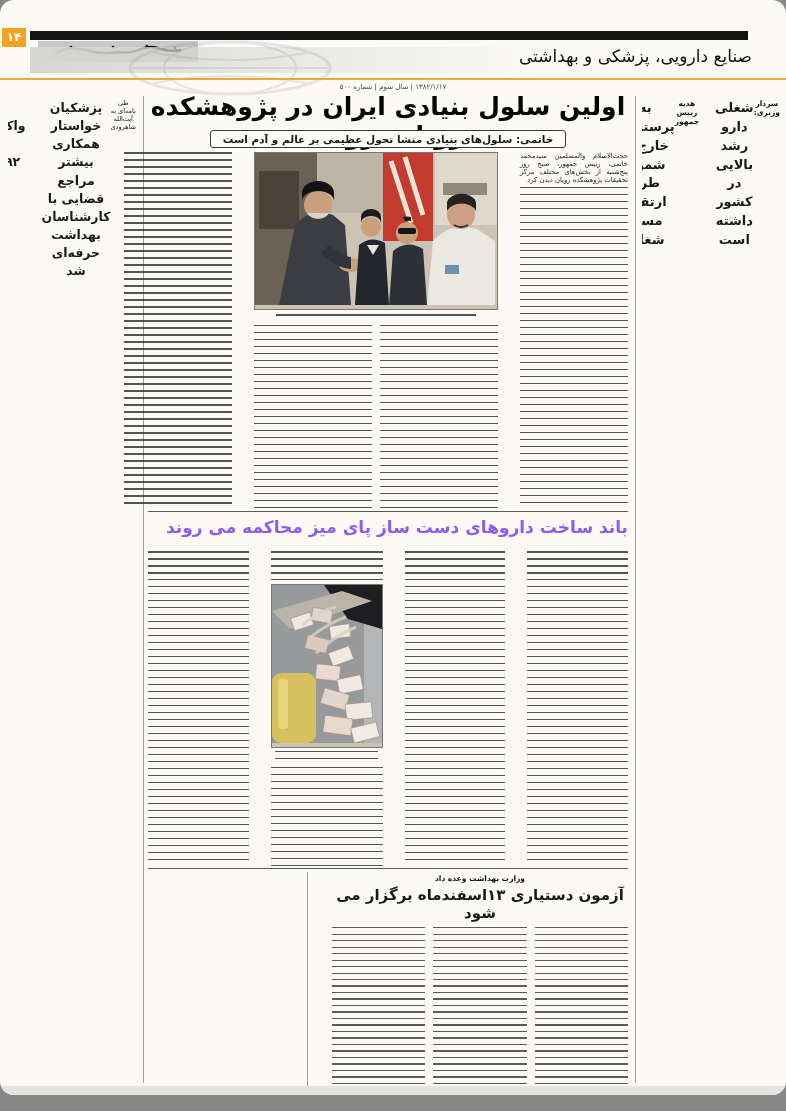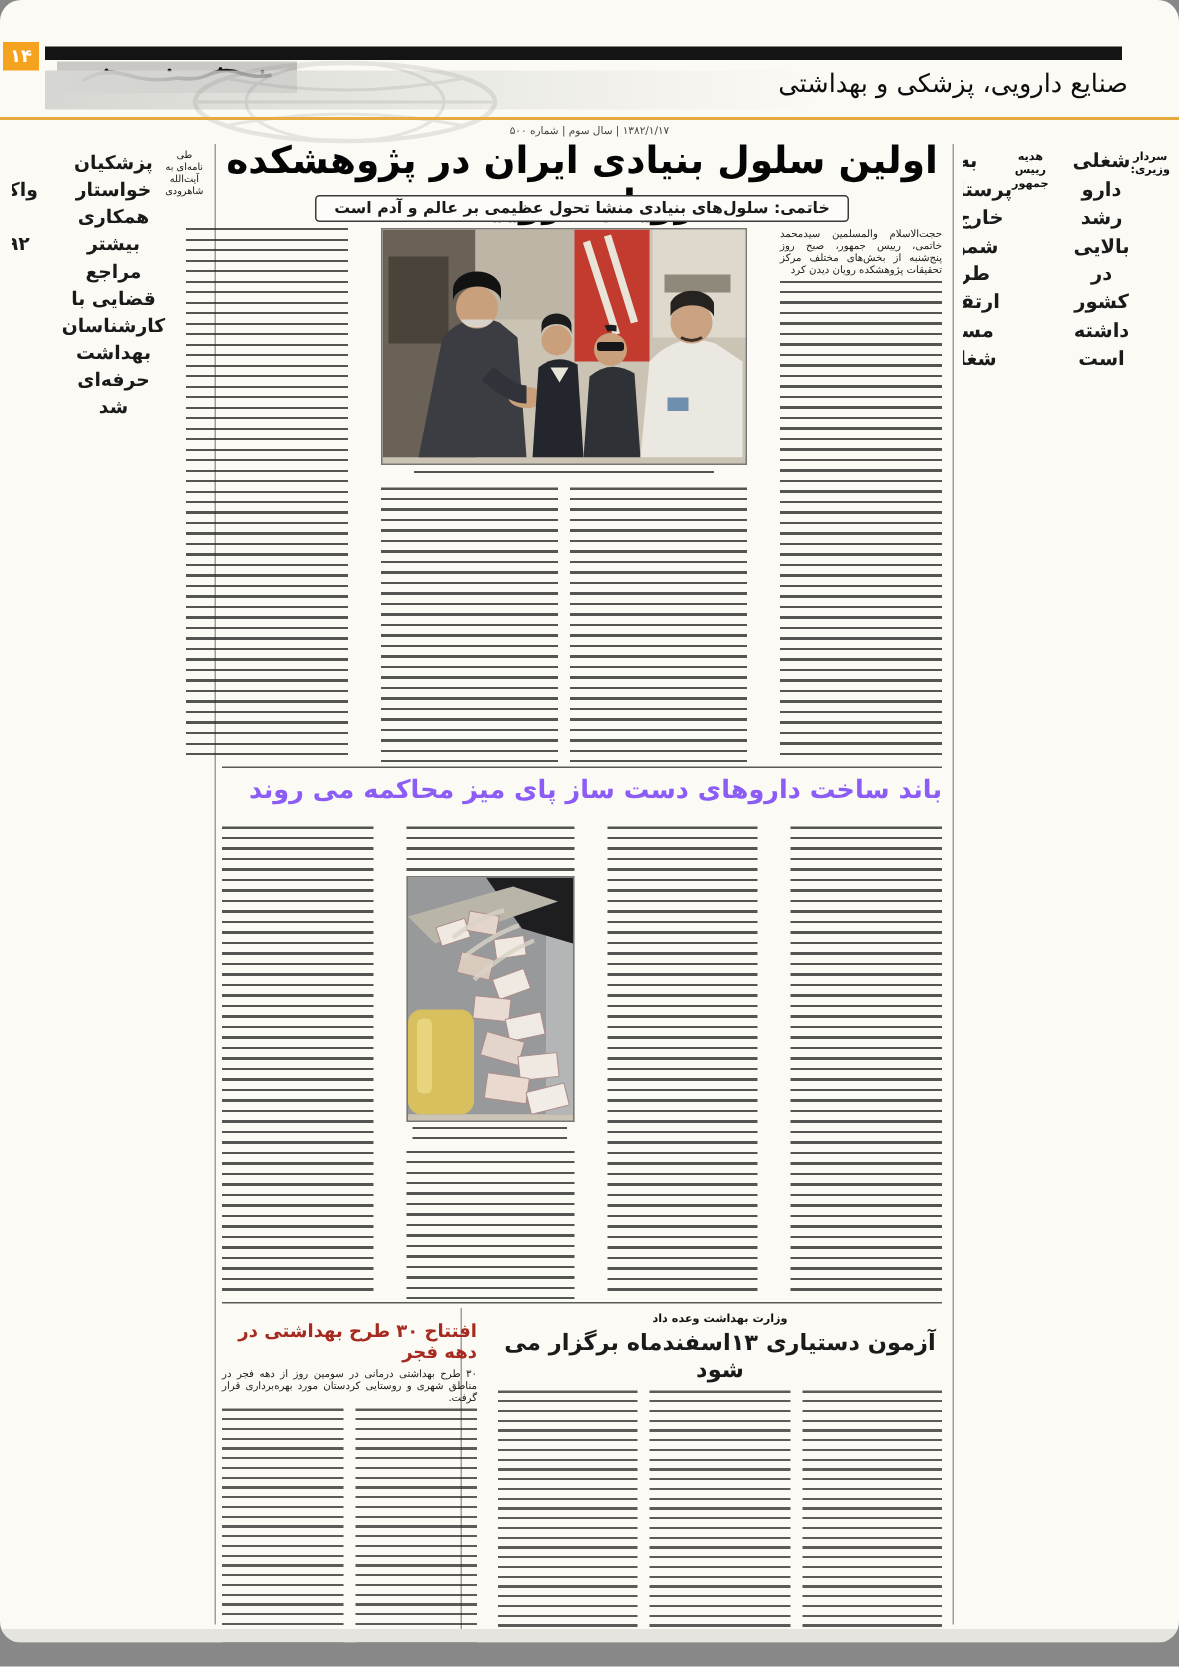--- a/index.html
+++ b/index.html
@@ -198,28 +198,20 @@
   <div class="bottom-wrap">
     <div class="bottom-right">
       <div class="kicker">وزارت بهداشت وعده داد</div>
       <div class="headline">آزمون دستیاری ۱۳اسفندماه برگزار می شود</div>
       <div class="bottom-cols">
         <div class="col greek small"></div>
         <div class="col greek small"></div>
         <div class="col greek small"></div>
       </div>
     </div>
-    <div class="bottom-left">
-      <div class="headline">افتتاح ۳۰ طرح بهداشتی در دهه فجر</div>
-      <div class="lead">۳۰ طرح بهداشتی درمانی در سومین روز از دهه فجر در مناطق شهری و روستایی کردستان مورد بهره‌برداری قرار گرفت.</div>
-      <div class="bottom-cols" style="margin-top:3px">
-        <div class="col greek small"></div>
-        <div class="col greek small"></div>
-      </div>
-    </div>
   </div>
 
   <div class="rail rail-right">
     <div class="kicker">سردار وزیری:</div>
     <div class="rail-head big">شغلی دارو رشد بالایی در کشور داشته است</div>
     <div class="greek small" style="height:420px"></div>
     <div class="rail-hr"></div>
     <div class="kicker">هدیه رییس جمهور</div>
     <div class="rail-head big">به پرستاران خارج از شمول طرح ارتقای مسیر شغلی</div>
     <div class="greek small" style="height:182px"></div>

